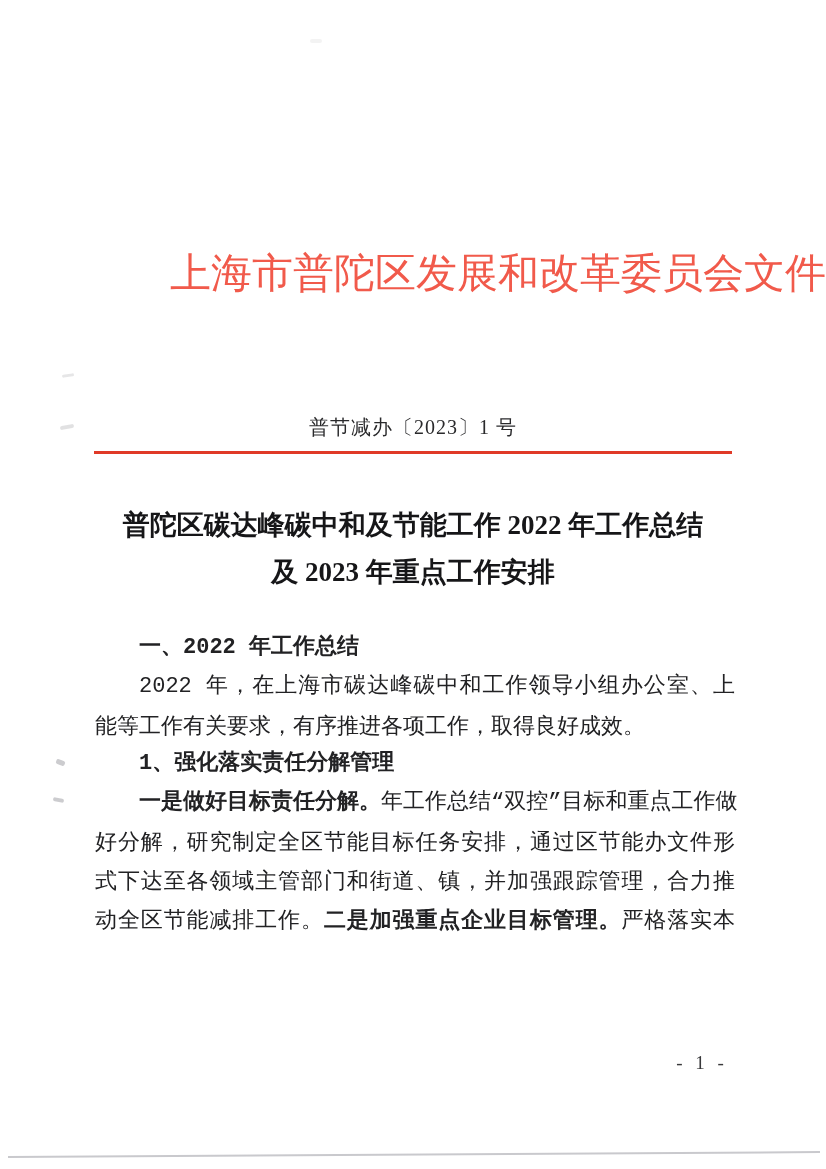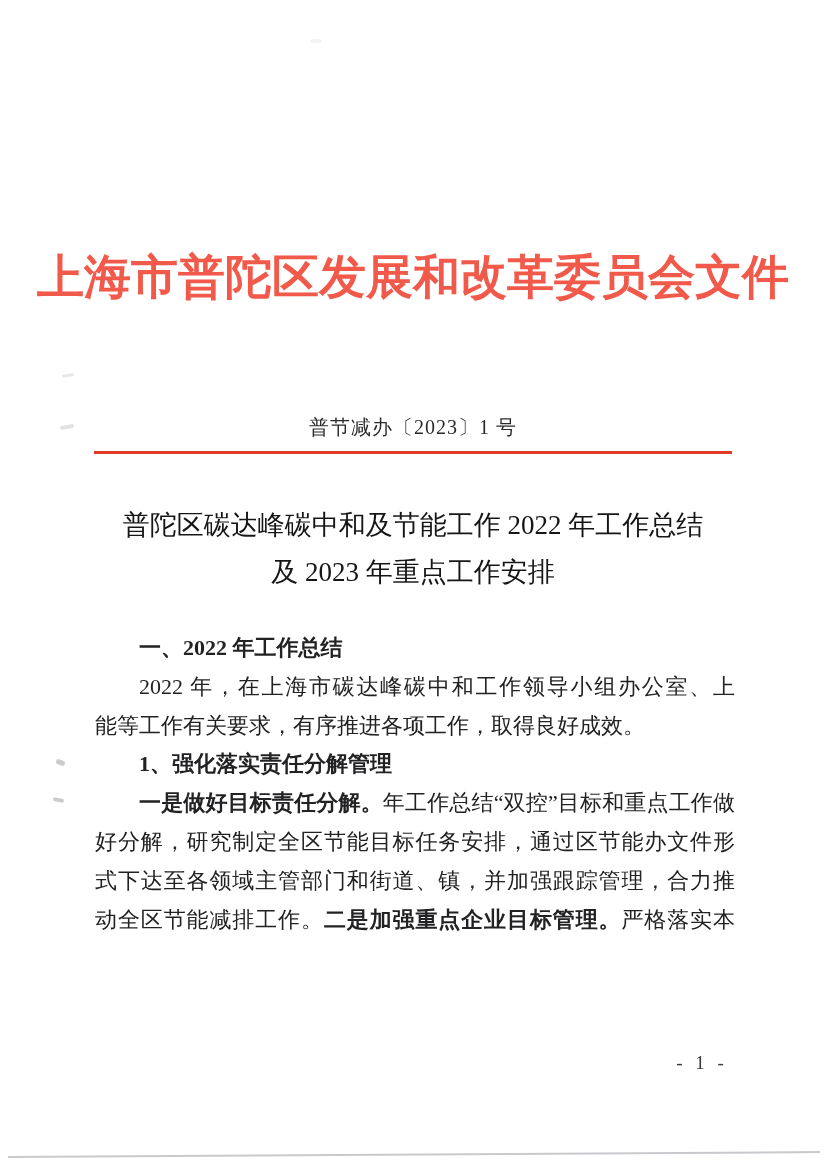--- a/index.html
+++ b/index.html
@@ -12,23 +12,23 @@
     font-family: "Liberation Serif", "DejaVu Serif", serif;
     color: #1e1e20;
   }
 
   
   .org-title {
     position: absolute;
     top: 246px;
     left: 0;
     width: 100%;
-    text-align: center;
-    font-size: 47px;
-    font-weight: bold;
+    text-align: right;
+    font-size: 41px;
+    font-weight: normal;
     letter-spacing: 0px;
     color: #f15a4b;
     white-space: nowrap;
   }
 
   
   .doc-number {
     position: absolute;
     top: 414px;
     left: 0;
@@ -50,21 +50,21 @@
   }
 
   
   .doc-title {
     position: absolute;
     top: 502px;
     left: 60px;
     width: 706px;
     text-align: center;
     font-size: 27px;
-    font-weight: normal;
+    font-weight: bold;
     line-height: 47px;
     color: #161618;
   }
 
   
   .body-block {
     position: absolute;
     top: 629px;
     left: 95px;
     width: 640px;
@@ -72,21 +72,21 @@
     color: #222224;
   }
   .bl {
     line-height: 38.8px;
     white-space: nowrap;
     text-align: justify;
     text-align-last: justify;
     width: 100%;
     box-sizing: border-box;
   }
-  .bl.indent { padding-left: 44px; }
+  .bl.indent { padding-left: 44px; font-family: Liberation Mono, monospace; }
   .bl.short { text-align-last: left; }
   .bl.bold { font-weight: bold; }
   .bseg { font-weight: bold; }
 
   
   .page-number {
     position: absolute;
     top: 1052px;
     left: 652px;
     width: 100px;

